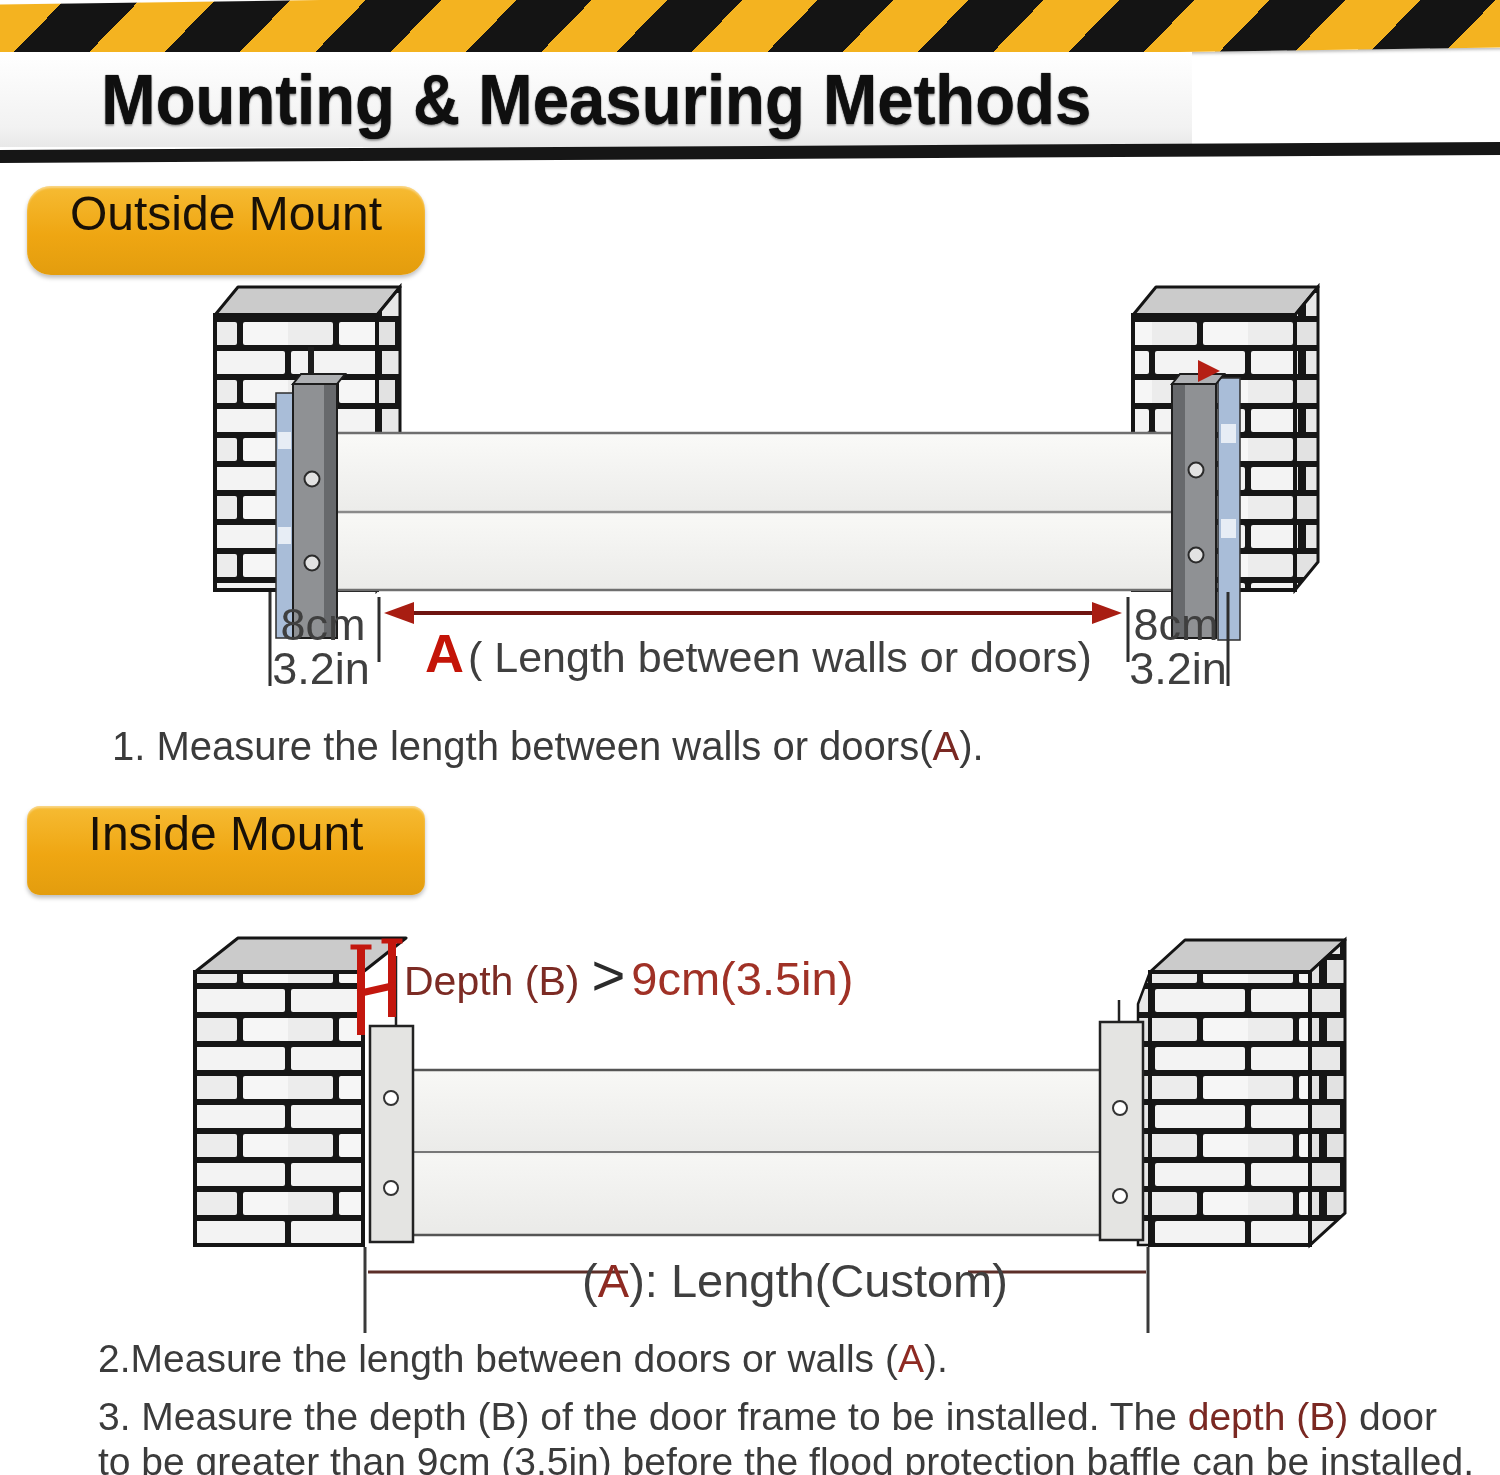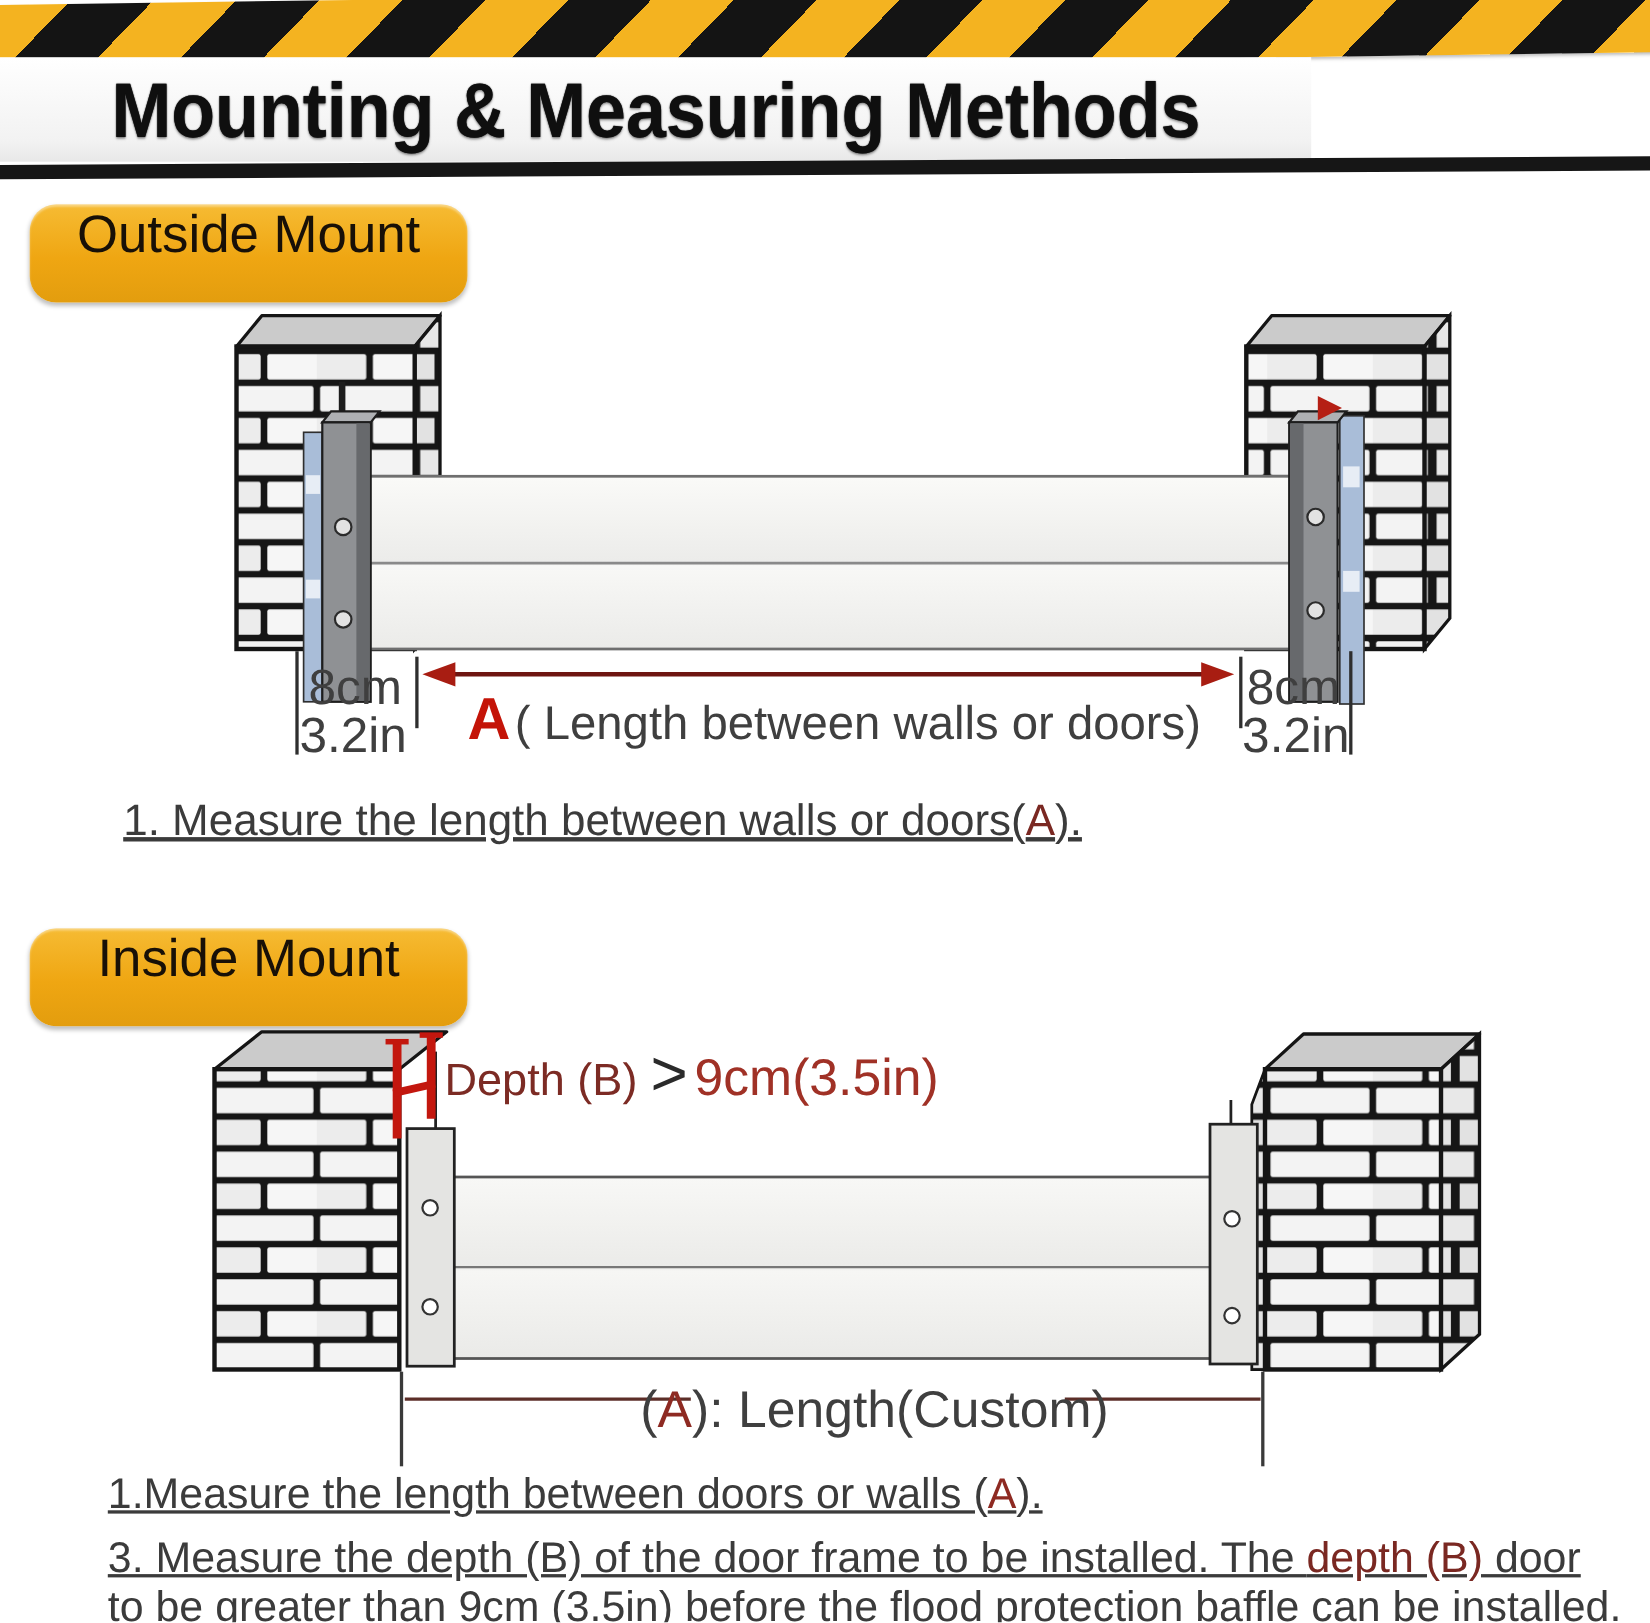--- a/index.html
+++ b/index.html
@@ -20,31 +20,31 @@
   .title-underbar{top:146px;left:-5px;width:1510px;height:13px;background:#161616;
      transform:rotate(-0.3deg);}
 
   
   .badge{left:27px;width:398px;height:89px;border-radius:24px;
      background:linear-gradient(180deg,#f6bb33,#efa612 55%,#e39d0e);
      box-shadow:0 3px 4px rgba(0,0,0,.25), inset 0 2px 2px rgba(255,255,255,.4);
      display:flex;align-items:flex-start;justify-content:center;}
   .badge span{font-size:48px;color:#181007;}
   .badge-outside{top:186px;}
-  .badge-inside{top:844px;}
+  .badge-inside{top:806px;border-radius:13px;}
 
   
   svg{display:block;}
   svg text{font-family:"Liberation Sans","DejaVu Sans",sans-serif;}
   .diagram-outside{top:280px;left:0;}
   .diagram-inside{top:930px;left:0;}
 
   
   .steps{color:#3b3b3b;}
-  .steps div{white-space:nowrap;text-decoration:underline;}
+  .steps div{white-space:nowrap;}
   .steps-outside{top:718px;left:112px;font-size:40px;line-height:57px;}
   .steps-inside{top:1336px;left:98px;font-size:39px;line-height:45px;}
   .steps-inside .gap{height:13px;}
   .maroon{color:#7a2822;}
   .red-a{color:#8e2a22;}
 </style>
 </head>
 <body>
 
 <div class="page">
@@ -214,19 +214,19 @@
     <g>
       <line x1="365" y1="1247" x2="365" y2="1333" stroke="#3a3a3a" stroke-width="3"></line>
       <line x1="1148" y1="1247" x2="1148" y2="1333" stroke="#3a3a3a" stroke-width="3"></line>
       <line x1="368" y1="1272" x2="628" y2="1272" stroke="#5c2e28" stroke-width="3"></line>
       <line x1="968" y1="1272" x2="1146" y2="1272" stroke="#5c2e28" stroke-width="3"></line>
       <text x="795" y="1297" text-anchor="middle"><tspan font-size="47" fill="#3f3f3f">(</tspan><tspan font-size="47" fill="#8e2a22">A</tspan><tspan font-size="47" fill="#3f3f3f">): Length(Custom)</tspan></text>
     </g>
   </svg>
 
   <div class="abs steps steps-inside">
-    <div><span>1.Measure the length between doors or walls (</span><span class="red-a">A</span><span>).</span></div>
+    <div><span>2.Measure the length between doors or walls (</span><span class="red-a">A</span><span>).</span></div>
     <div class="gap"></div>
     <div><span>3. Measure the depth (B) of the door frame to be installed. The </span><span class="maroon">depth (B)</span><span> door</span></div>
     <div><span>to be greater than 9cm (3.5in) before the flood protection baffle can be installed.</span></div>
   </div>
 
 </div>
 
 </body></html>

